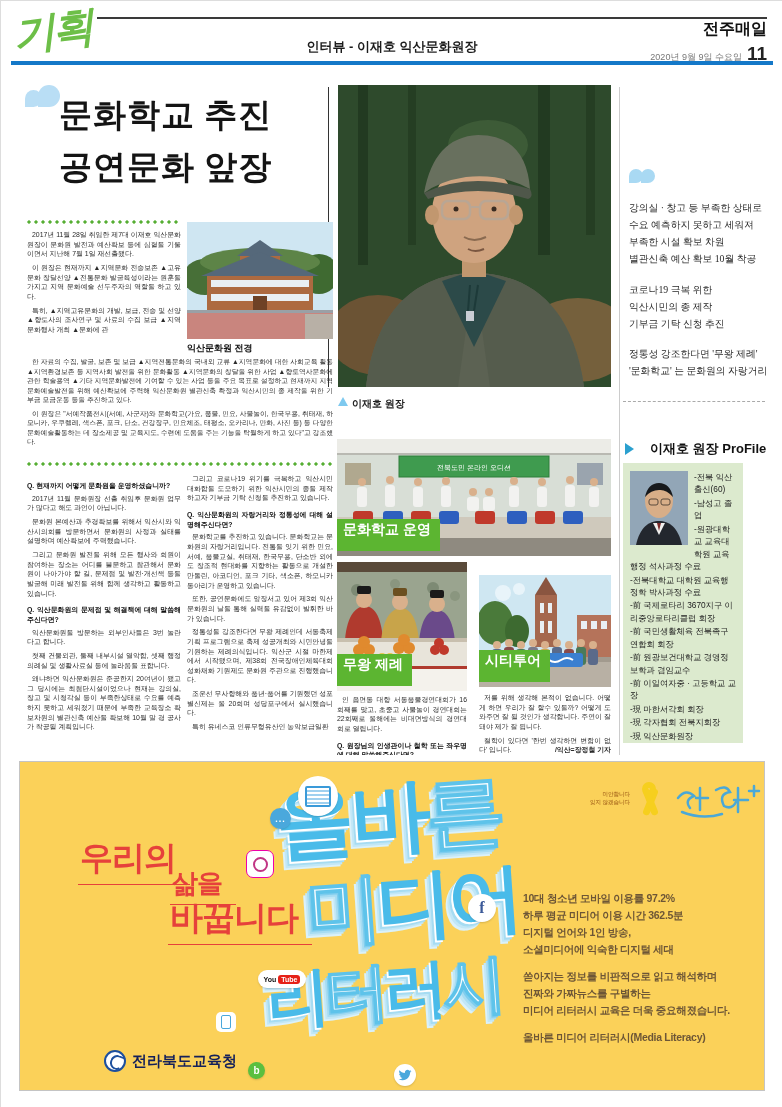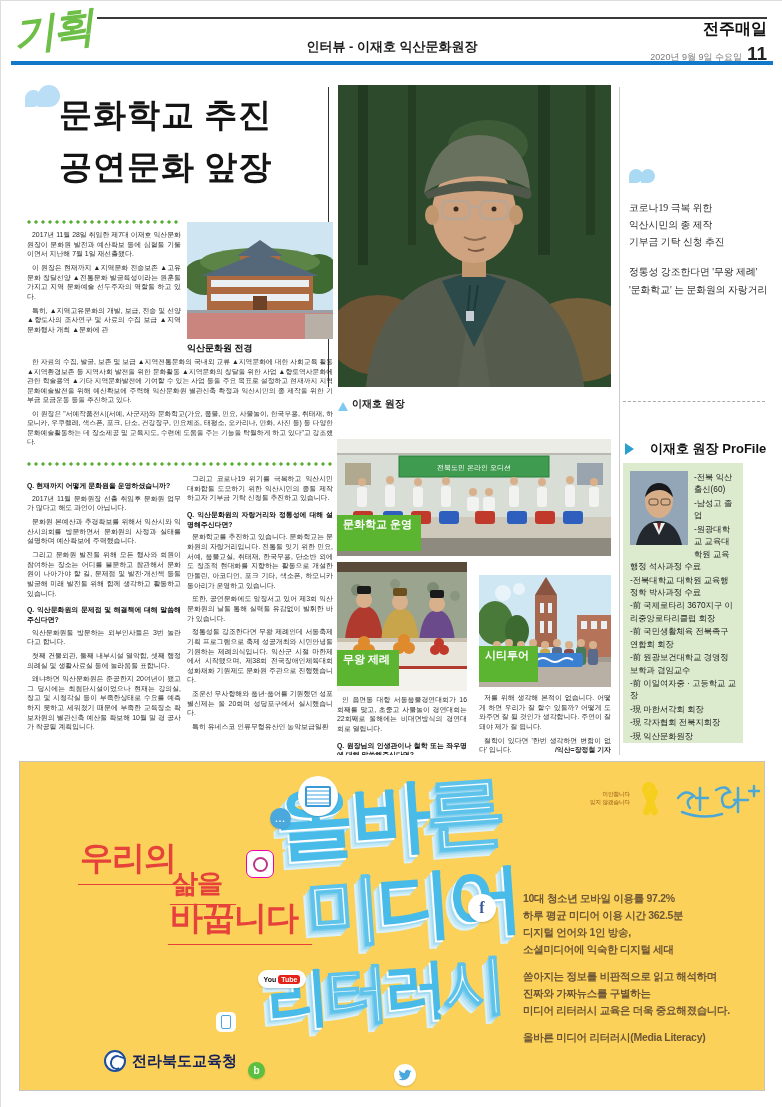--- a/index.html
+++ b/index.html
@@ -44,28 +44,28 @@
   .qa2{left:186px;top:473px;width:146px;}
   .qa3{left:336px;top:694px;width:130px;height:60px;overflow:hidden;}
   .qa4{left:478px;top:692px;width:132px;height:68px;overflow:hidden;}
   .byline{float:right;font-weight:bold;}
 
   
   .photo{overflow:hidden;}
   .photo svg{display:block;}
   .building{left:186px;top:221px;width:146px;height:117px;}
   .portrait{left:337px;top:84px;width:273px;height:302px;}
-  .pcap{left:337px;top:396px;font-size:10px;font-weight:bold;color:#222;display:flex;gap:4px;align-items:flex-end;}
+  .pcap{left:337px;top:396px;font-size:10px;font-weight:bold;color:#222;display:flex;gap:4px;align-items:flex-start;}
   .up-arrow{width:0;height:0;border-left:5px solid transparent;border-right:5px solid transparent;
             border-bottom:9px solid #7ec9ef;}
   .photo1{left:336px;top:438px;width:274px;height:117px;}
   .photo2{left:336px;top:561px;width:130px;height:129px;}
   .photo3{left:478px;top:574px;width:132px;height:112px;}
-  .plabel{position:absolute;left:0;bottom:5px;background:#5cb531;color:#fff;font-size:11px;
-          font-weight:bold;padding:2px 9px 19px 6px;}
+  .plabel{position:absolute;left:0;bottom:5px;background:#5cb531;color:#fff;font-size:14px;
+          font-weight:bold;padding:2px 9px 12px 6px;}
 
   
   .bq-side{left:628px;top:168px;}
   .bq-side .bq{width:14px;height:14px;background:#a9d9f3;}
   .bq-side .bq:nth-child(2){margin-left:-2px;}
   .pull{left:628px;top:198px;width:140px;font-family:"Liberation Serif",serif;font-size:9.8px;
         line-height:1.75;color:#2a2a2a;font-weight:500;}
   .pull .grp{margin-bottom:13px;}
   .dash{left:622px;top:400px;width:142px;border-top:1px dashed #aaa;}
   .profile-head{left:624px;top:439px;display:flex;align-items:center;gap:16px;font-size:13px;font-weight:bold;color:#111;}
@@ -213,20 +213,26 @@
       <path d="M130,164 Q137,168 146,164" stroke="#7a5640" stroke-width="2" fill="none"></path>
     </svg>
   </div>
   <div class="abs pcap">
     <span class="up-arrow"></span>
     <span>이재호 원장</span>
   </div>
 
   <div class="abs bq-side"><span class="bq"></span><span class="bq"></span></div>
   <div class="abs pull">
+    <div class="grp">
+      <div>강의실 · 창고 등 부족한 상태로</div>
+      <div>수요 예측하지 못하고 세워져</div>
+      <div>부족한 시설 확보 차원</div>
+      <div>별관신축 예산 확보 10월 착공</div>
+    </div>
     <div class="grp">
       <div>코로나19 극복 위한</div>
       <div>익산시민의 종 제작</div>
       <div>기부금 기탁 신청 추진</div>
     </div>
     <div class="grp">
       <div>정통성 강조한다면 '무왕 제례'</div>
       <div>'문화학교' 는 문화원의 자랑거리</div>
     </div>
   </div>

